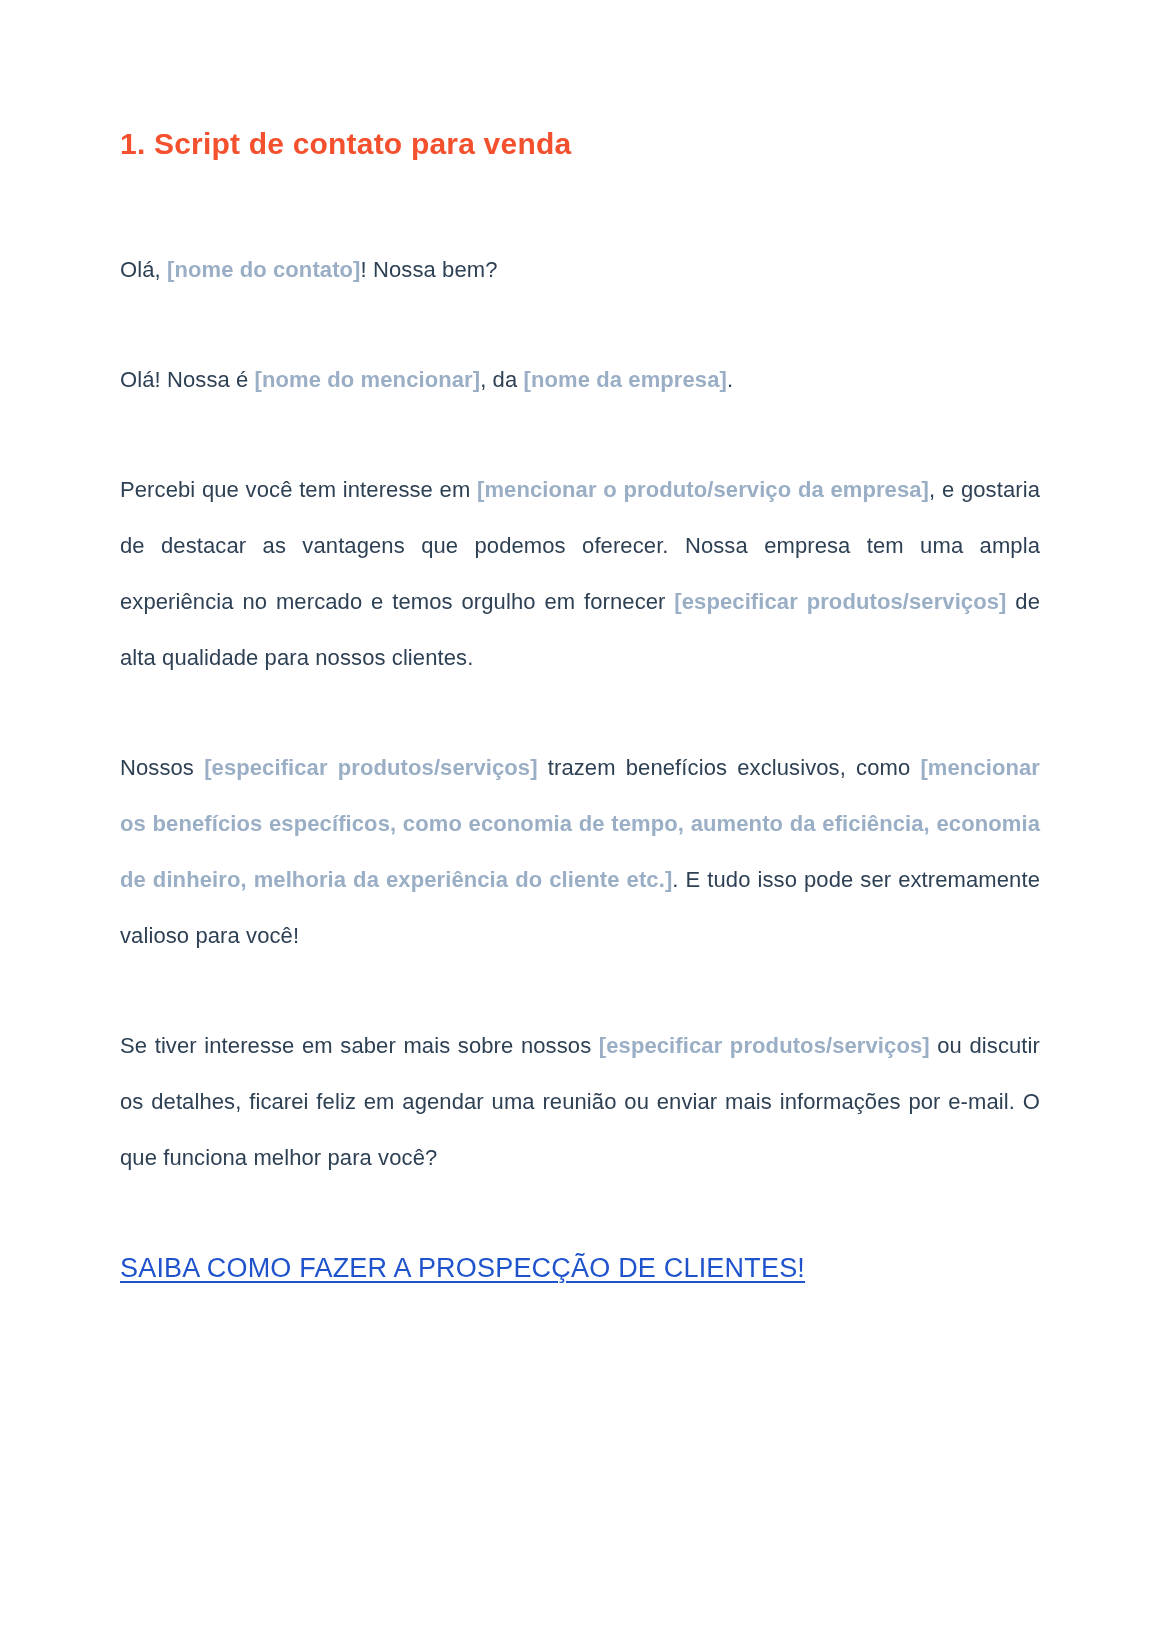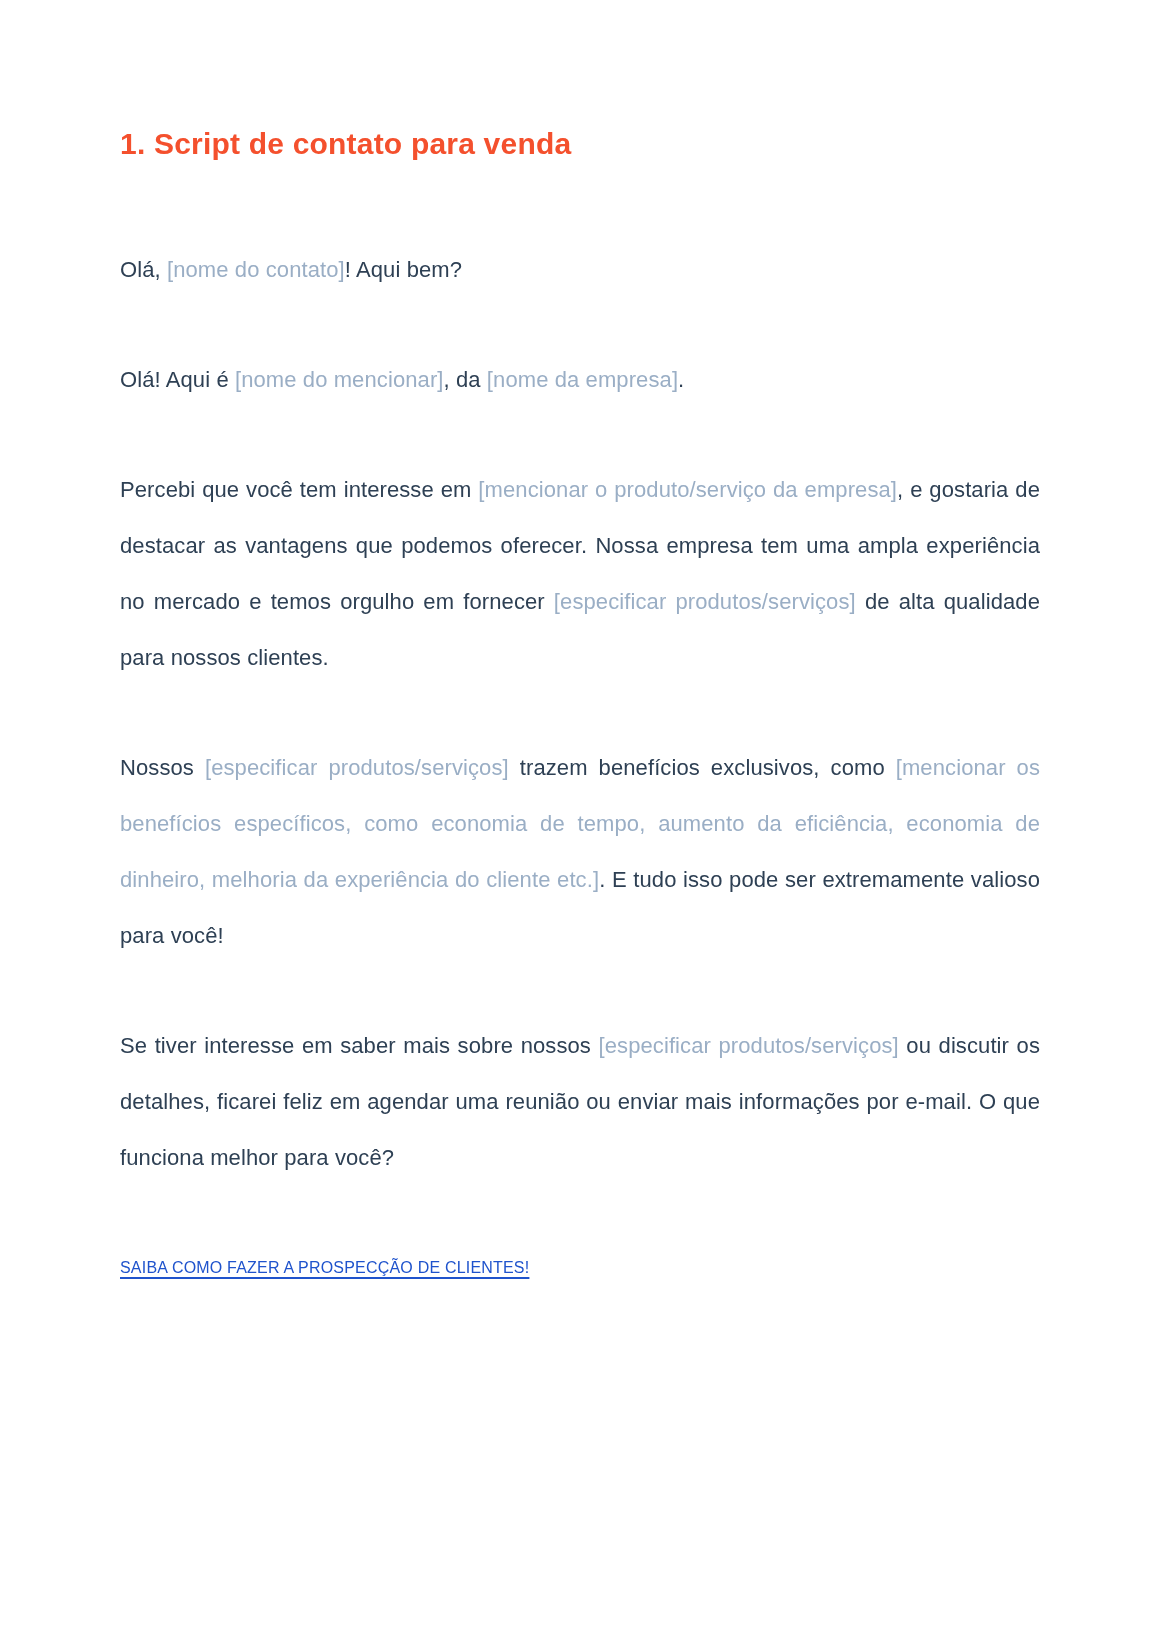--- a/index.html
+++ b/index.html
@@ -25,47 +25,48 @@
   .paragraphs p {
     font-size: 22px;
     line-height: 56px;
     letter-spacing: 0.1px;
     text-align: justify;
     color: var(--body, #2e4054);
     margin: 0 0 54px 0;
   }
   .paragraphs .ph {
     color: var(--placeholder, #9aaec5);
+    font-weight: bold;
   }
   .paragraphs .t {
     color: var(--body, #2e4054);
   }
   .link-row {
     line-height: 56px;
     margin-top: 0;
   }
   .doc-link {
-    font-size: 16px;
+    font-size: 27px;
     letter-spacing: 0.2px;
     color: var(--link, #1f53cc);
     text-decoration: underline;
     text-decoration-thickness: 2px;
     text-underline-offset: 4px;
     cursor: pointer;
   }
 </style>
 </head>
 <body style="--title: #f4502d; --body: #2e4054; --placeholder: #9aaec5; --link: #1f53cc; --background: #ffffff;">
 
 <div class="page">
   <h1 class="doc-title">1. Script de contato para venda</h1>
 
   <div class="paragraphs">
-      <p><span class="t">Olá, </span><span class="ph">[nome do contato]</span><span class="t">! Aqui bem?</span></p>
-      <p><span class="t">Olá! Aqui é </span><span class="ph">[nome do mencionar]</span><span class="t">, da </span><span class="ph">[nome da empresa]</span><span class="t">.</span></p>
+      <p><span class="t">Olá, </span><span class="ph">[nome do contato]</span><span class="t">! Nossa bem?</span></p>
+      <p><span class="t">Olá! Nossa é </span><span class="ph">[nome do mencionar]</span><span class="t">, da </span><span class="ph">[nome da empresa]</span><span class="t">.</span></p>
       <p><span class="t">Percebi que você tem interesse em </span><span class="ph">[mencionar o produto/serviço da empresa]</span><span class="t">, e gostaria de destacar as vantagens que podemos oferecer. Nossa empresa tem uma ampla experiência no mercado e temos orgulho em fornecer </span><span class="ph">[especificar produtos/serviços]</span><span class="t"> de alta qualidade para nossos clientes.</span></p>
       <p><span class="t">Nossos </span><span class="ph">[especificar produtos/serviços]</span><span class="t"> trazem benefícios exclusivos, como </span><span class="ph">[mencionar os benefícios específicos, como economia de tempo, aumento da eficiência, economia de dinheiro, melhoria da experiência do cliente etc.]</span><span class="t">. E tudo isso pode ser extremamente valioso para você!</span></p>
       <p><span class="t">Se tiver interesse em saber mais sobre nossos </span><span class="ph">[especificar produtos/serviços]</span><span class="t"> ou discutir os detalhes, ficarei feliz em agendar uma reunião ou enviar mais informações por e-mail. O que funciona melhor para você?</span></p>
     </div>
 
   <div class="link-row">
     <a class="doc-link">SAIBA COMO FAZER A PROSPECÇÃO DE CLIENTES!</a>
   </div>
 </div>
 

